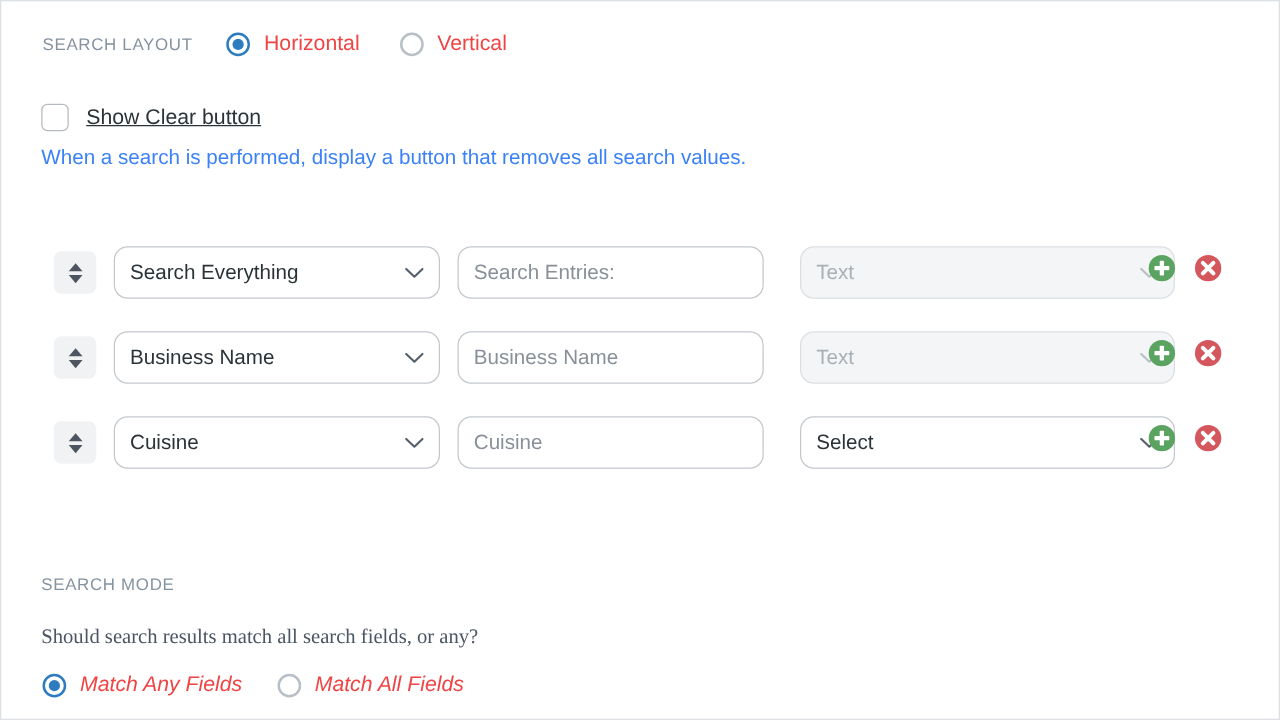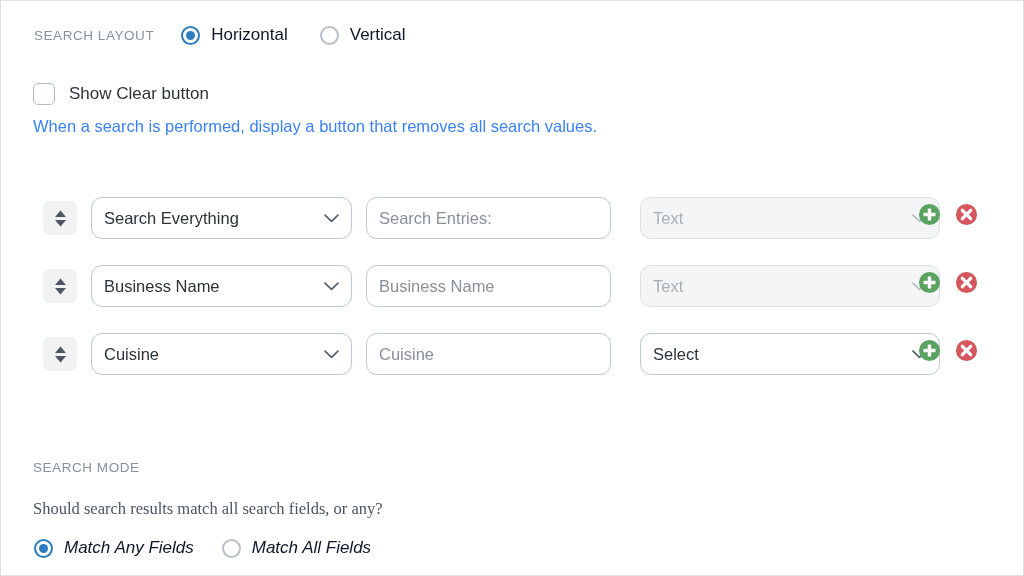--- a/index.html
+++ b/index.html
@@ -48,21 +48,21 @@
   .radio-outer.checked::after {
     content: "";
     position: absolute;
     left: 50%; top: 50%;
     width: 9px; height: 9px;
     margin: -4.5px 0 0 -4.5px;
     border-radius: 50%;
     background: #2e7cc0;
   }
   .radio-row { display: flex; align-items: center; gap: 11px; }
-  .radio-label { font-size: 17px; color: #0f172a; white-space: nowrap; }
+  .radio-label { font-size: 17px; color: #ef4444; white-space: nowrap; }
 
   .checkbox-box {
     width: 22px; height: 22px;
     border: 1.5px solid #b4babf;
     border-radius: 5px;
     background: #fff;
     flex: 0 0 auto;
   }
 
   
@@ -73,21 +73,21 @@
     gap: 0;
   }
   #layout-row .section-label { margin-right: 27px; line-height: 19px; }
   #layout-row .radio-row { margin-right: 32px; }
 
   #clearbtn-row {
     position: absolute;
     left: 32px; top: 82px;
     display: flex; align-items: center; gap: 14px;
   }
-  #clearbtn-row .cb-label { font-size: 17px; color: #2c3338; }
+  #clearbtn-row .cb-label { font-size: 17px; color: #2c3338; text-decoration: underline; }
 
   #clear-desc {
     position: absolute;
     left: 32px; top: 116px;
     font-size: 16.5px;
     color: #3b82f6;
   }
 
   
   #fields-table {

